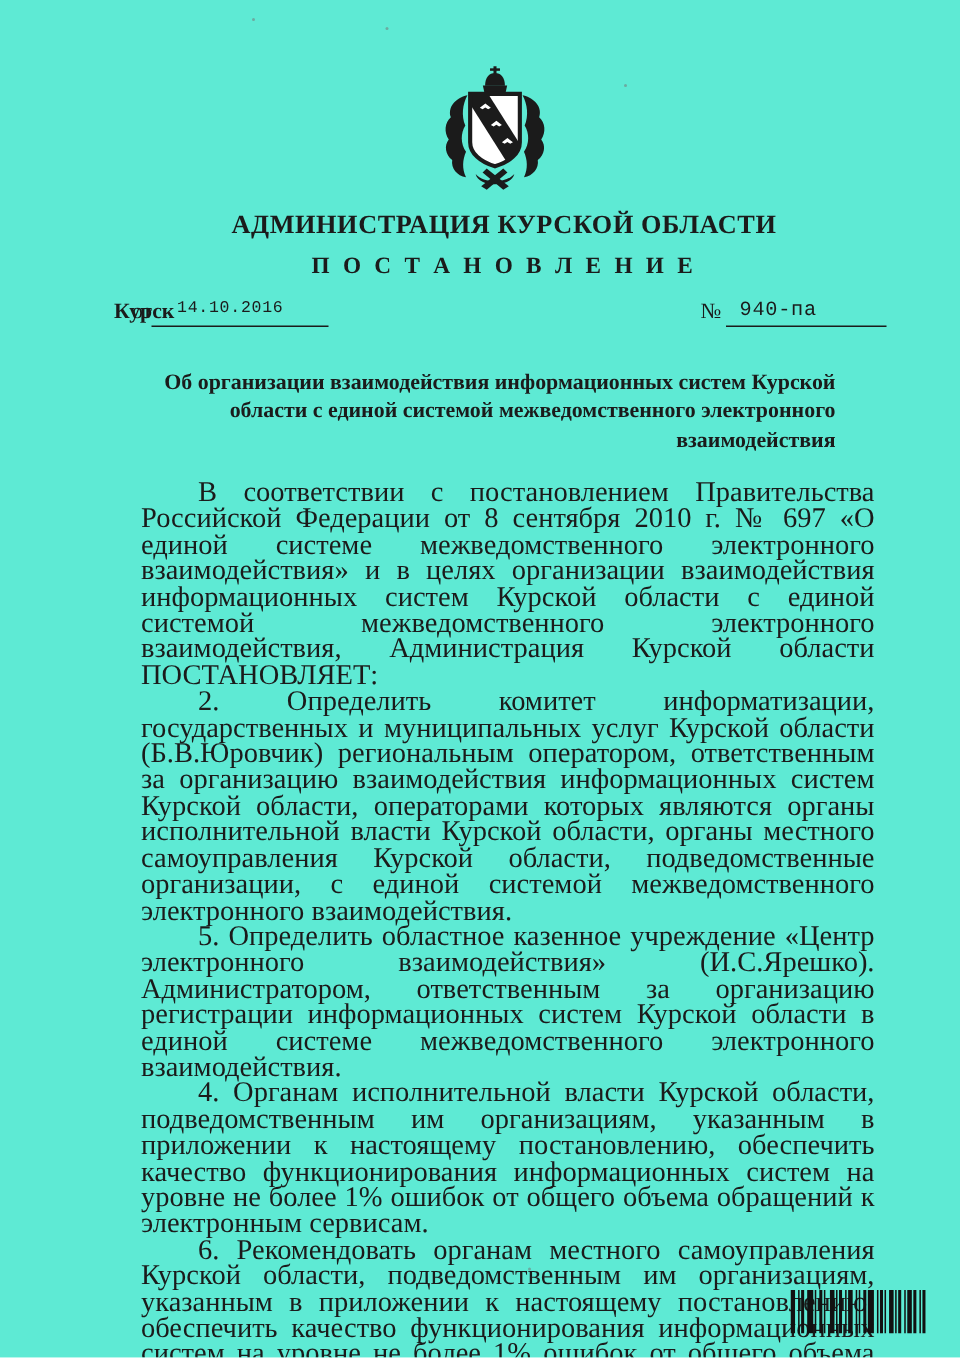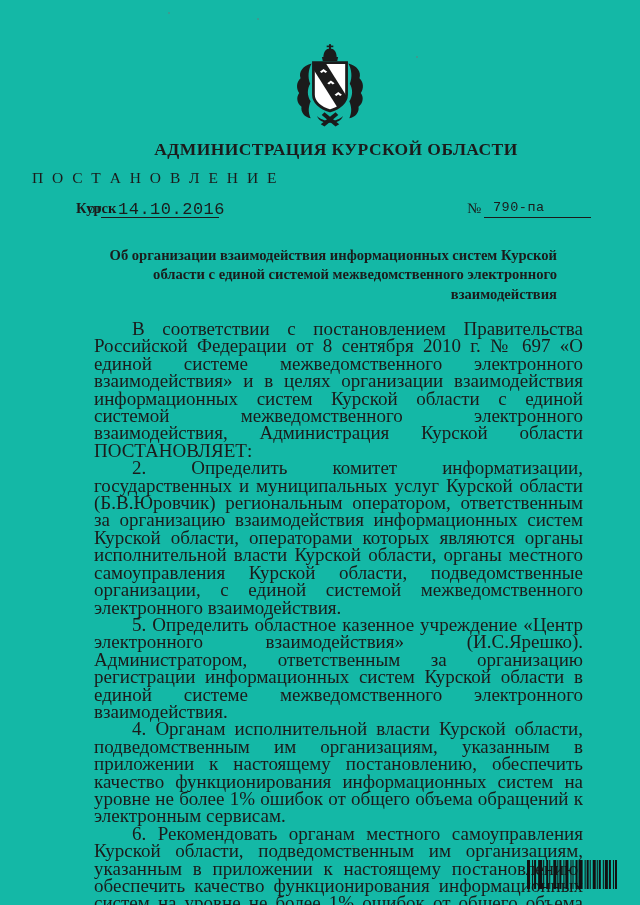--- a/index.html
+++ b/index.html
@@ -1,34 +1,34 @@
 <!DOCTYPE html>
 <html lang="ru"><head>
 <meta charset="utf-8">
 <style>
   html,body{margin:0;padding:0;background:#ffffff;}
   .page{
-    position:relative;width:640px;height:905px;background:#14b8a6;
+    position:relative;width:640px;height:905px;background:#5eead4;
     font-family:"Liberation Serif",serif;color:#1b1b1b;overflow:hidden;
   }
   .emblem{position:absolute;left:284px;top:44px;width:92px;height:85px;}
   .org{
     position:absolute;left:32px;top:139px;width:608px;text-align:center;
     font-weight:bold;font-size:17.5px;letter-spacing:.4px;white-space:nowrap;
   }
   .doctype{
-    position:absolute;left:32px;top:169px;width:608px;text-align:left;
-    font-weight:normal;font-size:15.5px;letter-spacing:2.5px;white-space:nowrap;
+    position:absolute;left:32px;top:169px;width:608px;text-align:center;
+    font-weight:bold;font-size:15.5px;letter-spacing:2.5px;white-space:nowrap;
   }
   .meta{position:absolute;left:0;top:200px;width:582px;height:22px;font-size:14.5px;}
   .meta .from{position:absolute;left:88px;top:0;}
   .meta .date-line{
     position:absolute;left:101px;top:0;width:118px;height:18px;box-sizing:border-box;
     border-bottom:1px solid #1b1b1b;padding-left:17px;
-    font-family:"Liberation Mono",monospace;font-size:17px;letter-spacing:.5px;
+    font-family:"Liberation Mono",monospace;font-size:11px;letter-spacing:.5px;
   }
   .meta .city{position:absolute;left:76px;top:0;width:492px;text-align:left;font-weight:bold;}
   .meta .num-label{position:absolute;left:467px;top:0;}
   .meta .num-line{
     position:absolute;left:484px;top:0;width:107px;height:18px;box-sizing:border-box;
     border-bottom:1px solid #1b1b1b;padding-left:9px;
     font-family:"Liberation Mono",monospace;font-size:13.5px;letter-spacing:.5px;
   }
   .title{
     position:absolute;left:83px;top:246px;width:474px;margin:0;
@@ -88,21 +88,21 @@
   </div>
 
   <div class="org">АДМИНИСТРАЦИЯ КУРСКОЙ ОБЛАСТИ</div>
   <div class="doctype">П О С Т А Н О В Л Е Н И Е</div>
 
   <div class="meta">
     <span class="from">от</span>
     <span class="date-line">14.10.2016</span>
     <span class="city">Курск</span>
     <span class="num-label">№</span>
-    <span class="num-line">790-па</span>
+    <span class="num-line">940-па</span>
   </div>
 
   <h1 class="title">Об организации взаимодействия информационных систем Курской области с единой системой межведомственного электронного взаимодействия</h1>
 
   <div class="bodytext">
     <p>В соответствии с постановлением Правительства Российской Федерации от 8 сентября 2010 г. № 697 «О единой системе межведомственного электронного взаимодействия» и в целях организации взаимодействия информационных систем Курской области с единой системой межведомственного электронного взаимодействия, Администрация Курской области ПОСТАНОВЛЯЕТ:</p>
     <p>2. Определить комитет информатизации, государственных и муниципальных услуг Курской области (Б.В.Юровчик) региональным оператором, ответственным за организацию взаимодействия информационных систем Курской области, операторами которых являются органы исполнительной власти Курской области, органы местного самоуправления Курской области, подведомственные организации, с единой системой межведомственного электронного взаимодействия.</p>
     <p>5. Определить областное казенное учреждение «Центр электронного взаимодействия» (И.С.Ярешко). Администратором, ответственным за организацию регистрации информационных систем Курской области в единой системе межведомственного электронного взаимодействия.</p>
     <p>4. Органам исполнительной власти Курской области, подведомственным им организациям, указанным в приложении к настоящему постановлению, обеспечить качество функционирования информационных систем на уровне не более 1% ошибок от общего объема обращений к электронным сервисам.</p>
     <p>6. Рекомендовать органам местного самоуправления Курской области, подведомственным им организациям, указанным в приложении к настоящему постановлению, обеспечить качество функционирования информационных систем на уровне не более 1% ошибок от общего объема обращений к электронным сервисам.</p>

